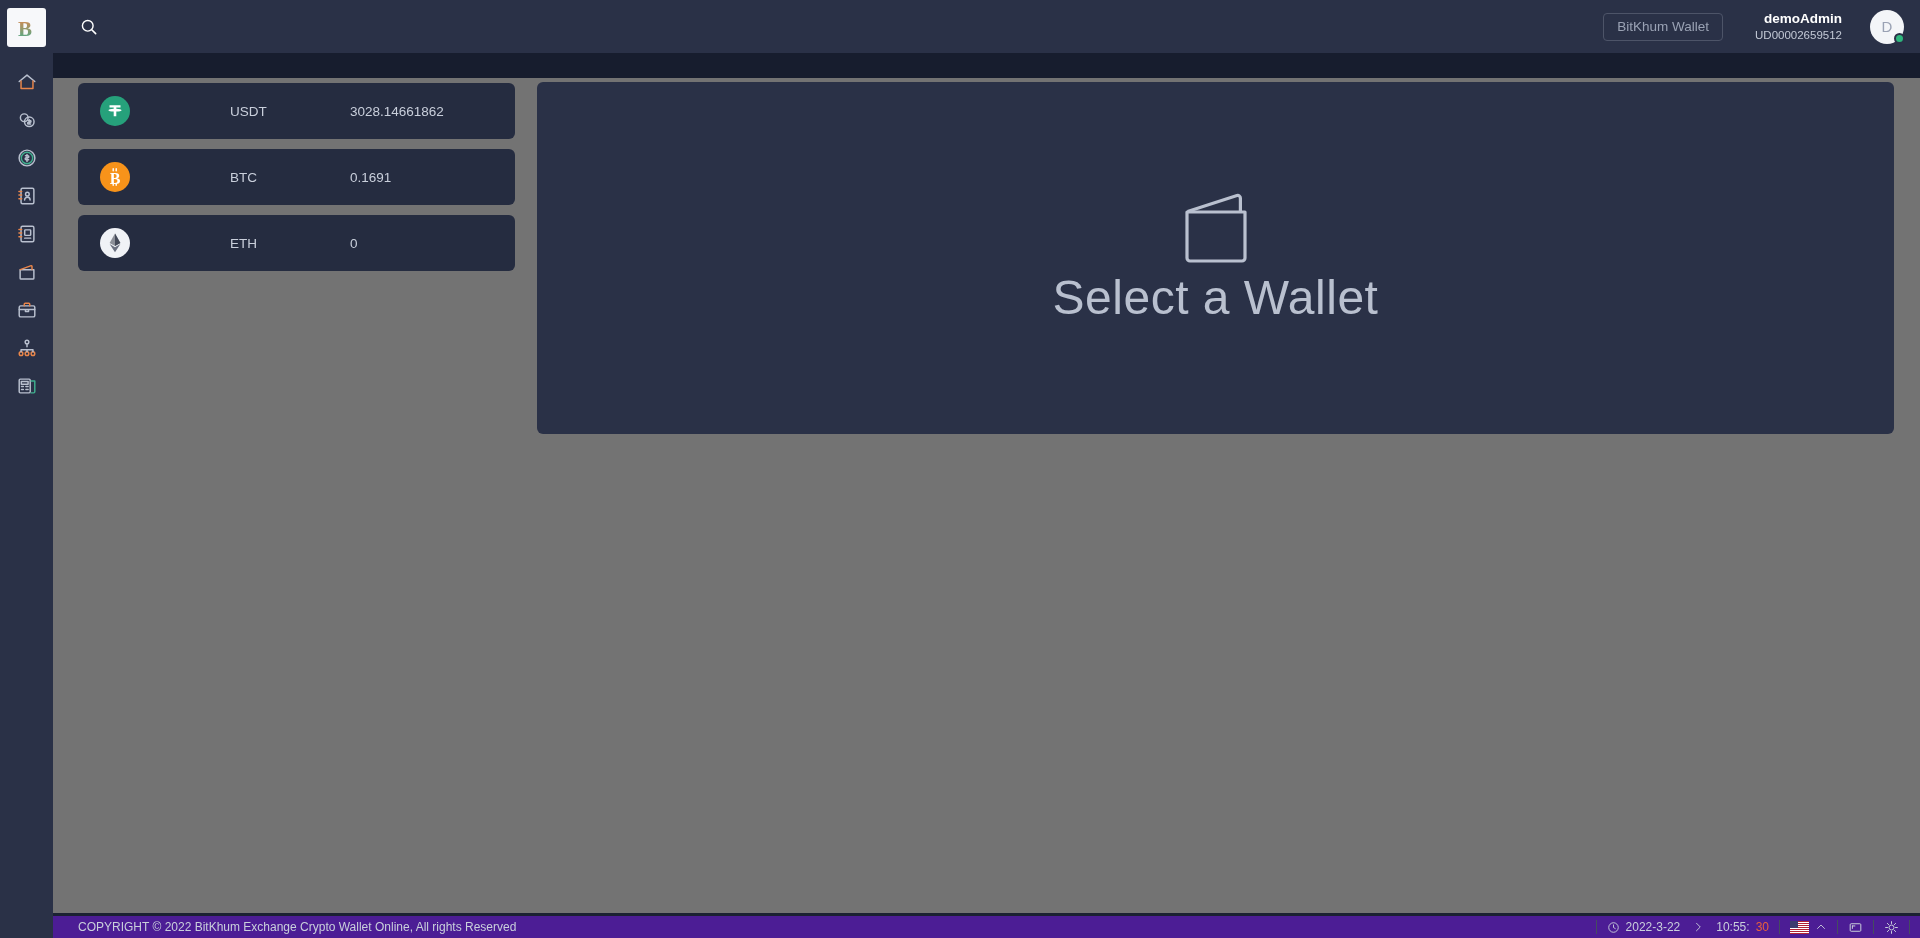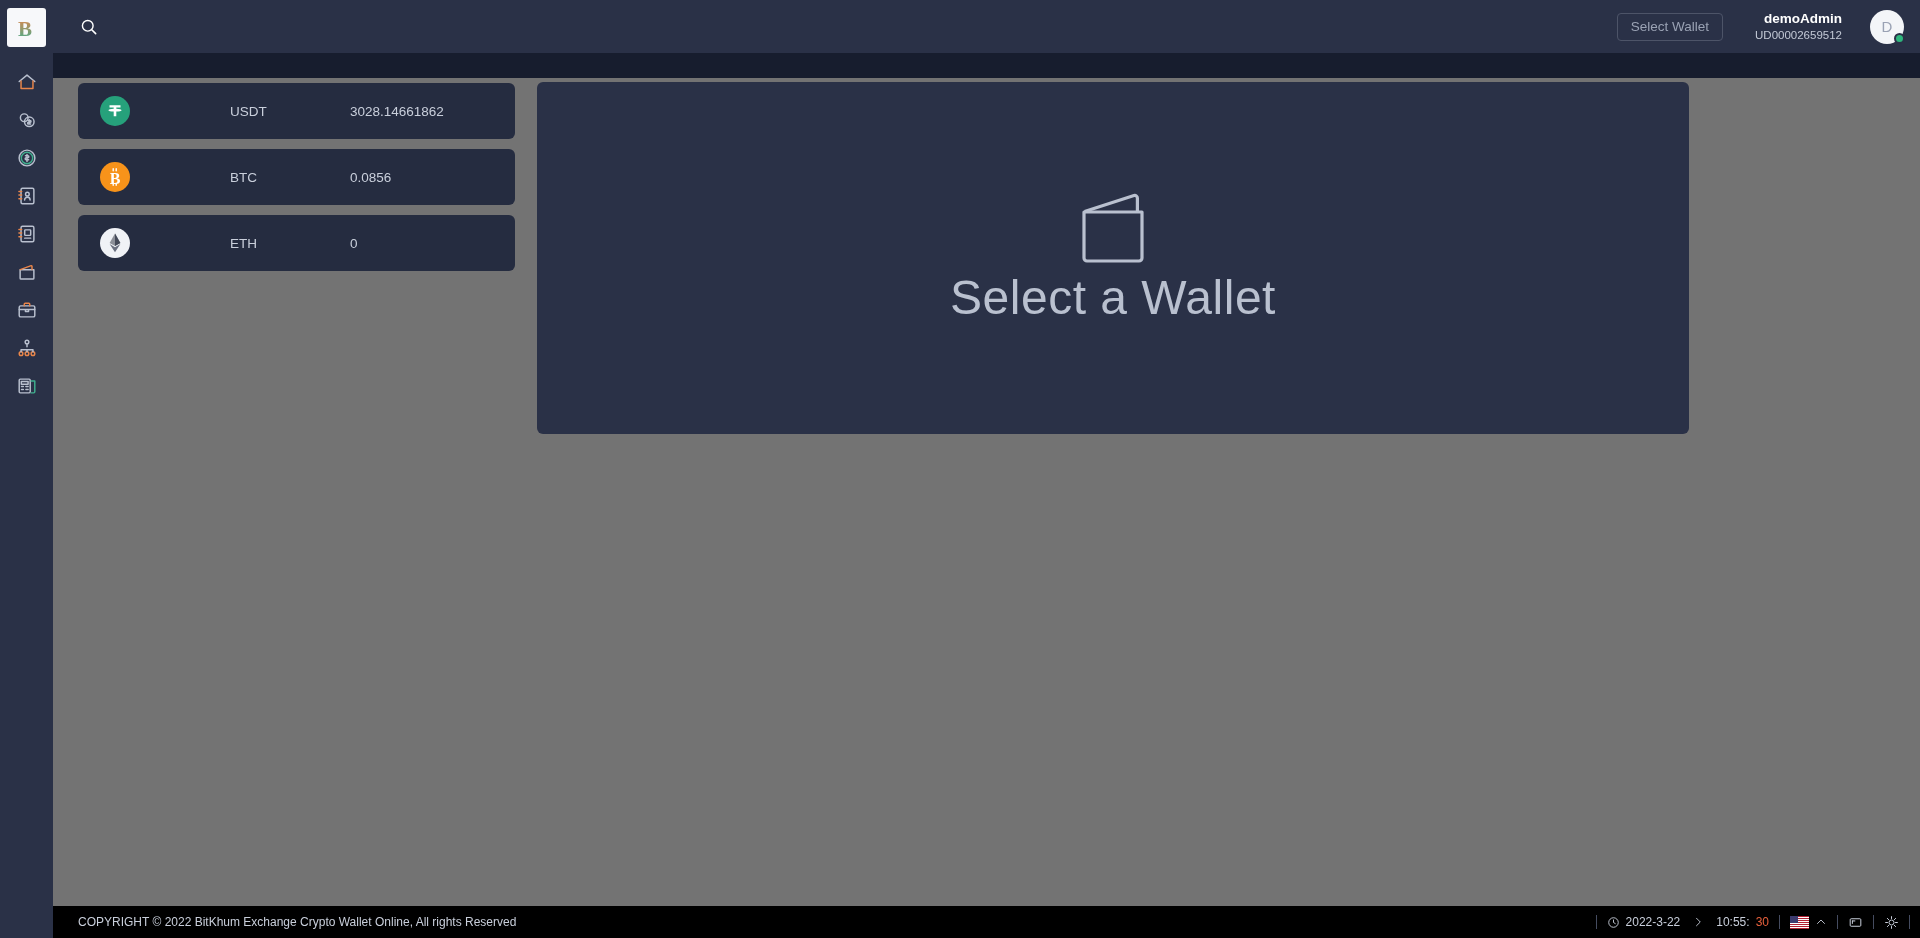--- a/index.html
+++ b/index.html
@@ -99,37 +99,37 @@
   }
   .coin-ico { width: 30px; height: 30px; border-radius: 50%; margin-left: 22px;
               display:flex; align-items:center; justify-content:center; }
   .coin-ico svg { display:block; }
   .coin-name { color: #c9cfdb; font-size: 13.5px; margin-left: 100px; width: 120px; }
   .coin-bal  { color: #c9cfdb; font-size: 13.5px; }
 
   
   .main-card {
     position: absolute; left: 484px; top: 4px;
-    width: 1152px; height: 352px;
+    width: 1357px; height: 352px;
     background: #2a3147; border-radius: 6px;
     display: flex; flex-direction: column;
     align-items: center; justify-content: center;
   }
   .wallet-ico { margin-bottom: 6px; }
   .wallet-ico svg { display: block; }
   .empty-title {
     color: #b9c0cf; font-size: 48px; font-weight: normal;
     letter-spacing: 0.5px;
   }
 
   
   .footer {
     position: absolute; left: 0; bottom: 0;
-    width: 1920px; height: 32px;
-    background: #000000;
+    width: 1920px; height: 22px;
+    background: #4c1d95;
     display: flex; align-items: center;
     font-size: 12px; color: #c9cfdb;
   }
   .copyright { margin-left: 78px; }
   .footer-spacer { flex: 1; }
   .footer-right { display: flex; align-items: center; height: 25px; }
   .fsep { width: 1px; height: 14px; background: #454c60; margin: 0 10px; }
   .fitem { display: flex; align-items: center; gap: 6px; cursor: pointer; }
   .fitem svg { display: block; }
   .time-sec { color: #e8603c; }
@@ -240,21 +240,21 @@
 
     <div class="search-btn">
       <svg width="20" height="20" viewBox="0 0 24 24">
         <circle cx="10.5" cy="10.5" r="6.4" fill="none" stroke="#ffffff" stroke-width="1.7"></circle>
         <path d="M15.3 15.3 20 20" stroke="#ffffff" stroke-width="1.9" stroke-linecap="round" fill="none"></path>
       </svg>
     </div>
 
     <div class="header-spacer"></div>
 
-    <button class="select-wallet-btn">Select Wallet</button>
+    <button class="select-wallet-btn">BitKhum Wallet</button>
 
     <div class="user-block">
       <div class="user-text">
         <span class="user-name">demoAdmin</span>
         <span class="user-id">UD00002659512</span>
       </div>
       <div class="avatar-wrap">
         <div class="avatar">D</div>
         <div class="avatar-dot"></div>
       </div>
@@ -278,21 +278,21 @@
       </div>
 
       <div class="coin-row">
         <div class="coin-ico" style="background:#f7931a">
           <svg width="30" height="30" viewBox="0 0 30 30">
             <text x="15" y="21.5" text-anchor="middle" font-family="Liberation Serif, serif" font-size="16" font-weight="bold" fill="#ffffff">B</text>
             <path d="M13.2 6.8v2M16.2 6.8v2M13.2 21.3v2M16.2 21.3v2" stroke="#ffffff" stroke-width="1.4" stroke-linecap="round"></path>
           </svg>
         </div>
         <div class="coin-name">BTC</div>
-        <div class="coin-bal">0.0856</div>
+        <div class="coin-bal">0.1691</div>
       </div>
 
       <div class="coin-row">
         <div class="coin-ico" style="background:#f0f2f6">
           <svg width="30" height="30" viewBox="0 0 30 30">
             <path d="M15 5.5 9.6 15l5.4 3.1L20.4 15z" fill="#8c8f98"></path>
             <path d="M15 5.5 20.4 15 15 18.1z" fill="#454a59"></path>
             <path d="M15 19.3 9.6 16.1 15 24.3l5.4-8.2z" fill="#6b7080"></path>
           </svg>
         </div>

